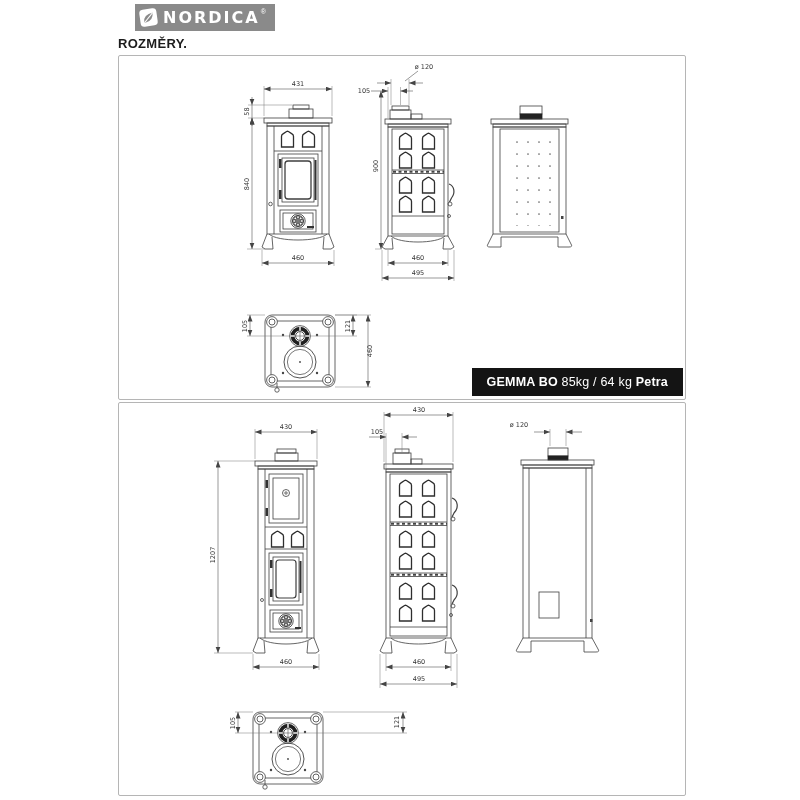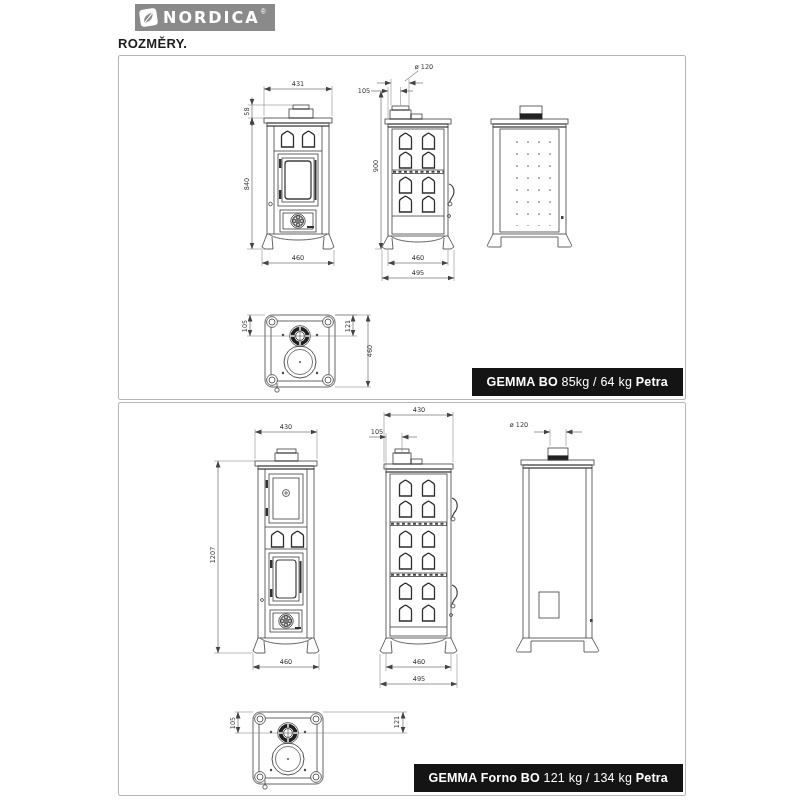--- a/index.html
+++ b/index.html
@@ -436,16 +436,15 @@
         <text transform="rotate(-90 116 320)" x="116" y="320">105</text>
       </g>
       <g stroke="#777" stroke-width="0.5">
         <line x1="204" y1="309" x2="288" y2="309"></line>
           <line x1="179.5" y1="330" x2="288" y2="330"></line>
         <line x1="284" y1="309" x2="284" y2="330" stroke="#555" stroke-width="0.6" marker-start="url(#ar)" marker-end="url(#ar)"></line>
         <text transform="rotate(-90 279.5 319)" x="279.5" y="319">121</text>
       </g>
     </svg>
 
-    <div class="model-label"><b>GEMMA Forno BO</b><span> 121 kg / 134 kg </span><b>Petra</b></div>
   </div>
 
 </div>
 
 </body></html>

